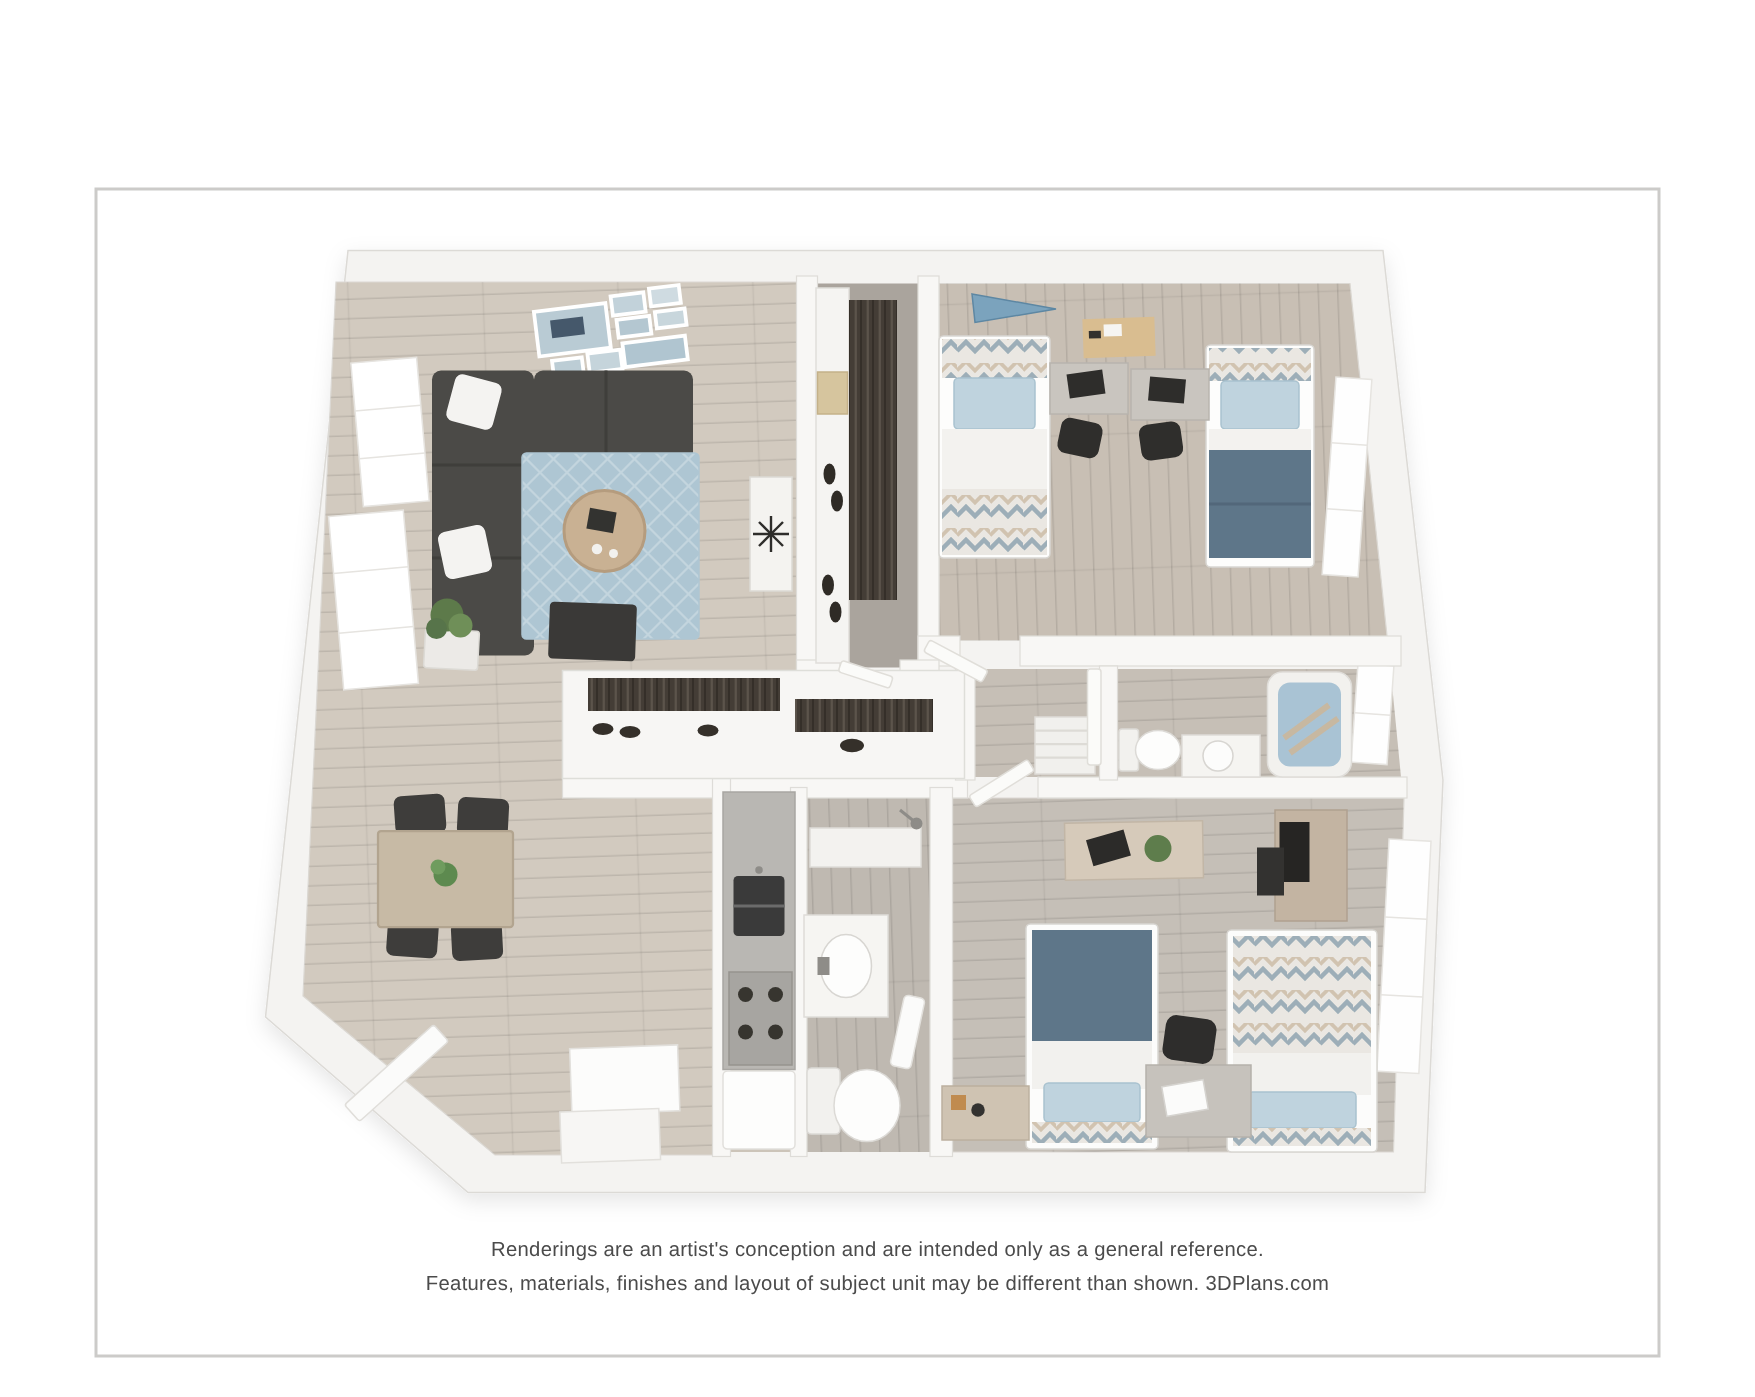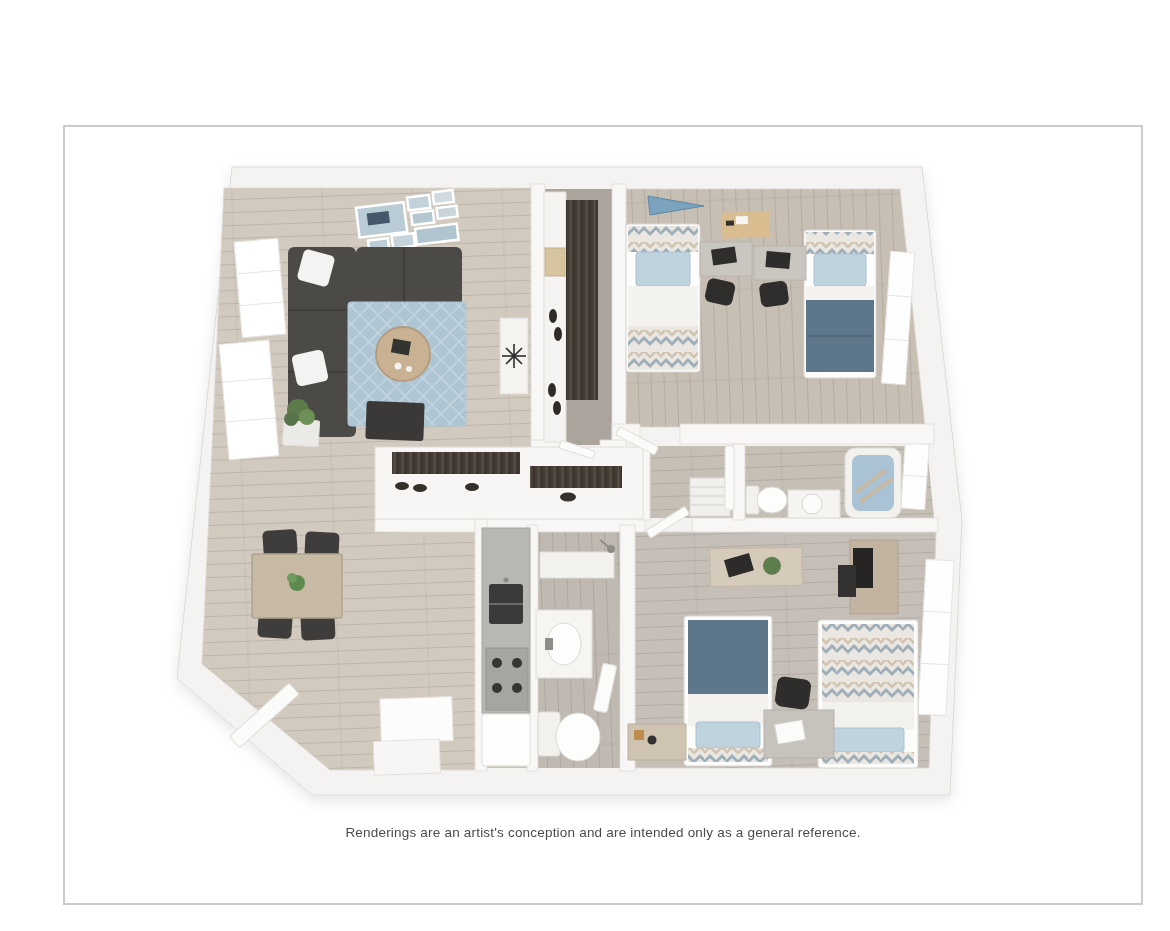--- a/index.html
+++ b/index.html
@@ -1,19 +1,19 @@
 <!DOCTYPE html>
 <html><head>
 <meta charset="utf-8">
 <style>
   html,body{margin:0;padding:0;background:#ffffff;}
   .page{position:relative;width:1170px;height:931px;background:#ffffff;overflow:hidden;
         font-family:"Liberation Sans", sans-serif;}
   .card{position:absolute;left:63px;top:125px;width:1040px;height:776px;
-        background:#ffffff;border:2px solid #cccbc9;padding-left:36px;}
+        background:#ffffff;border:2px solid #cccbc9;}
   .plan-svg{position:absolute;left:0;top:0;}
   .disclaimer{position:absolute;left:0;top:694px;width:100%;text-align:center;
         color:#4b4b4b;font-size:13.5px;line-height:23px;letter-spacing:.2px;}
 </style>
 </head>
 <body>
 
 <div class="page">
   <div class="card">
 
@@ -357,16 +357,17 @@
         </g>
       </g>
 
       <g>
         <rect x="224" y="708" width="80" height="15" rx="2" fill="#fbfbfa" stroke="#e0deda" transform="rotate(-42 264 715)"></rect>
       </g>
     </svg>
 
     <div class="disclaimer">
       <div>Renderings are an artist's conception and are intended only as a general reference.</div>
+      <div>Features, materials, finishes and layout of subject unit may be different than shown. 3DPlans.com</div>
     </div>
 
   </div>
 </div>
 
 </body></html>

